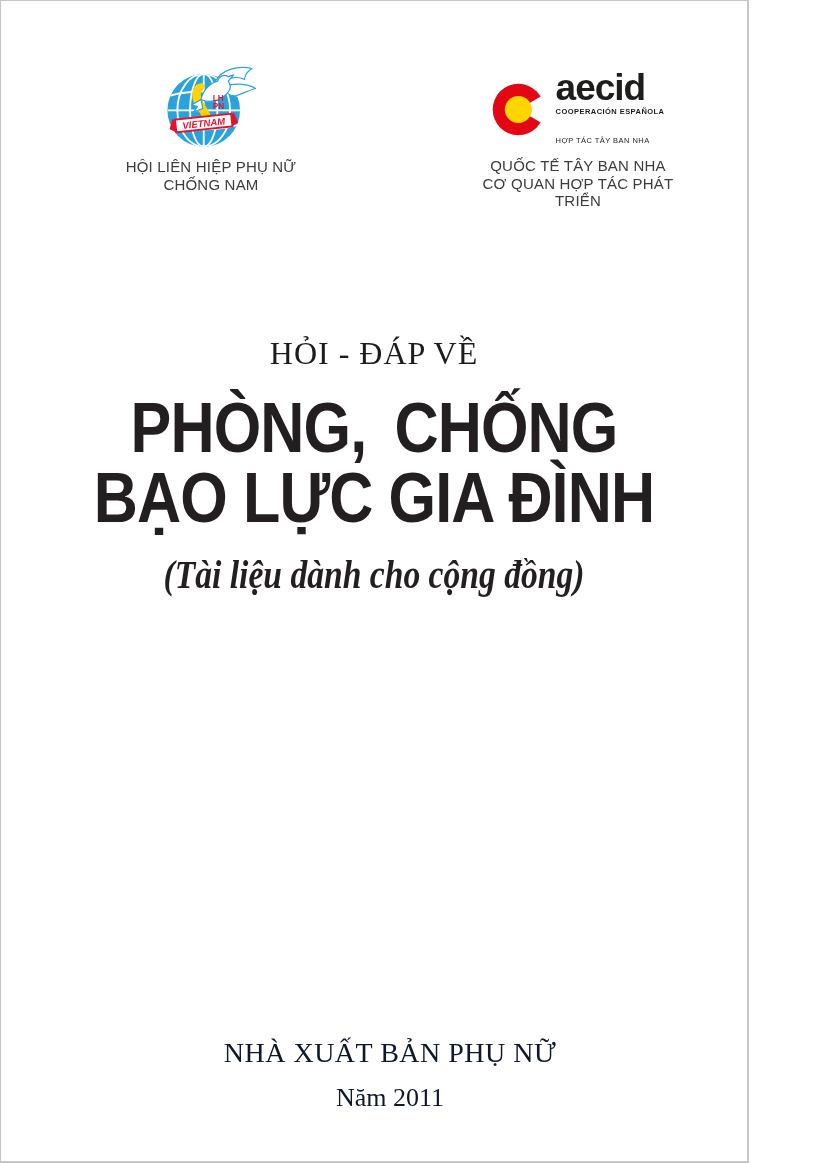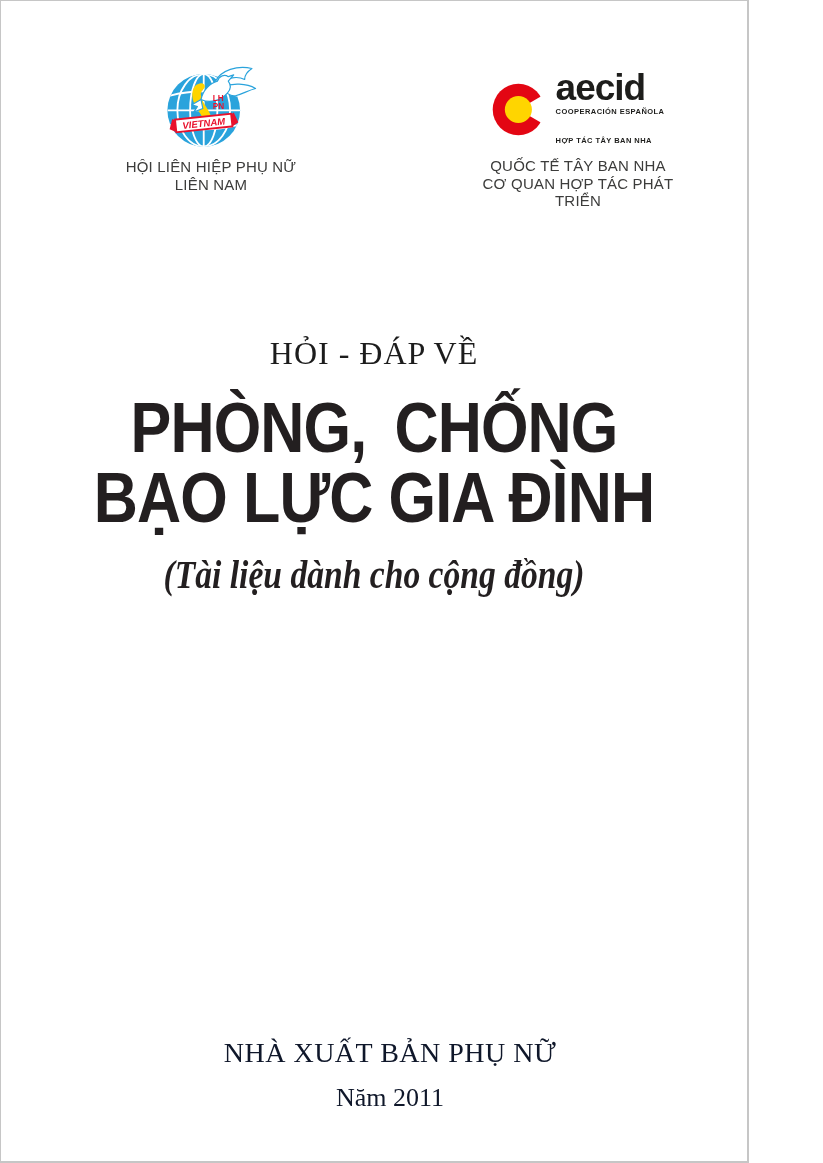--- a/index.html
+++ b/index.html
@@ -30,21 +30,21 @@
   .org-right .org-caption { margin-top:14px; }
 
   .aecid-row { display:flex; justify-content:center; align-items:center; gap:7px; height:72px; }
   .aecid-mark { width:57px; height:57px; margin-top:5px; flex:0 0 auto; }
   .aecid-textcol { text-align:left; padding-top:2px; }
   .aecid-word {
     font-size:37px; line-height:32px; font-weight:bold;
     color:#1d1d1b; letter-spacing:-1px;
   }
   .aecid-sub1 { font-size:7.5px; font-weight:bold; color:#1d1d1b; letter-spacing:0.45px; margin-top:3px; white-space:nowrap; }
-  .aecid-sub2 { font-size:7.5px; font-weight:bold; color:#1d1d1b; letter-spacing:0.45px; margin-top:20px; white-space:nowrap; }
+  .aecid-sub2 { font-size:7.5px; font-weight:normal; color:#1d1d1b; letter-spacing:0.45px; margin-top:20px; white-space:nowrap; }
 
   
   .kicker {
     position:absolute; top:334px; left:0; width:100%;
     text-align:center;
     font-family:"Liberation Serif", serif;
     font-size:32px; color:#1c1c1c;
     letter-spacing:1px;
     white-space:nowrap;
   }
@@ -120,21 +120,21 @@
 
       <g transform="rotate(-6 47 66)">
         <polygon points="13,58 18,61 18,74 9,69" fill="#e8112d"></polygon>
         <polygon points="81,58 76,61 76,74 85,69" fill="#e8112d"></polygon>
         <rect x="16" y="59" width="62" height="14" fill="#ffffff" stroke="#e8112d" stroke-width="2"></rect>
         <text x="47" y="70" font-size="10.5" font-weight="bold" font-style="italic" fill="#e8112d" text-anchor="middle" font-family="Liberation Sans, sans-serif">VIETNAM</text>
       </g>
     </svg>
     <div class="org-caption">
       <div>HỘI LIÊN HIỆP PHỤ NỮ</div>
-      <div>LIÊN NAM</div>
+      <div>CHỐNG NAM</div>
     </div>
   </div>
 
   <div class="org org-right">
     <div class="aecid-row">
       <svg class="aecid-mark" viewBox="0 0 80 80" aria-hidden="true">
         <circle cx="37" cy="40" r="36" fill="#e30613"></circle>
         <polygon points="37,40 80,15 80,65" fill="#ffffff"></polygon>
         <circle cx="37" cy="40" r="19" fill="#ffd500"></circle>
       </svg>

